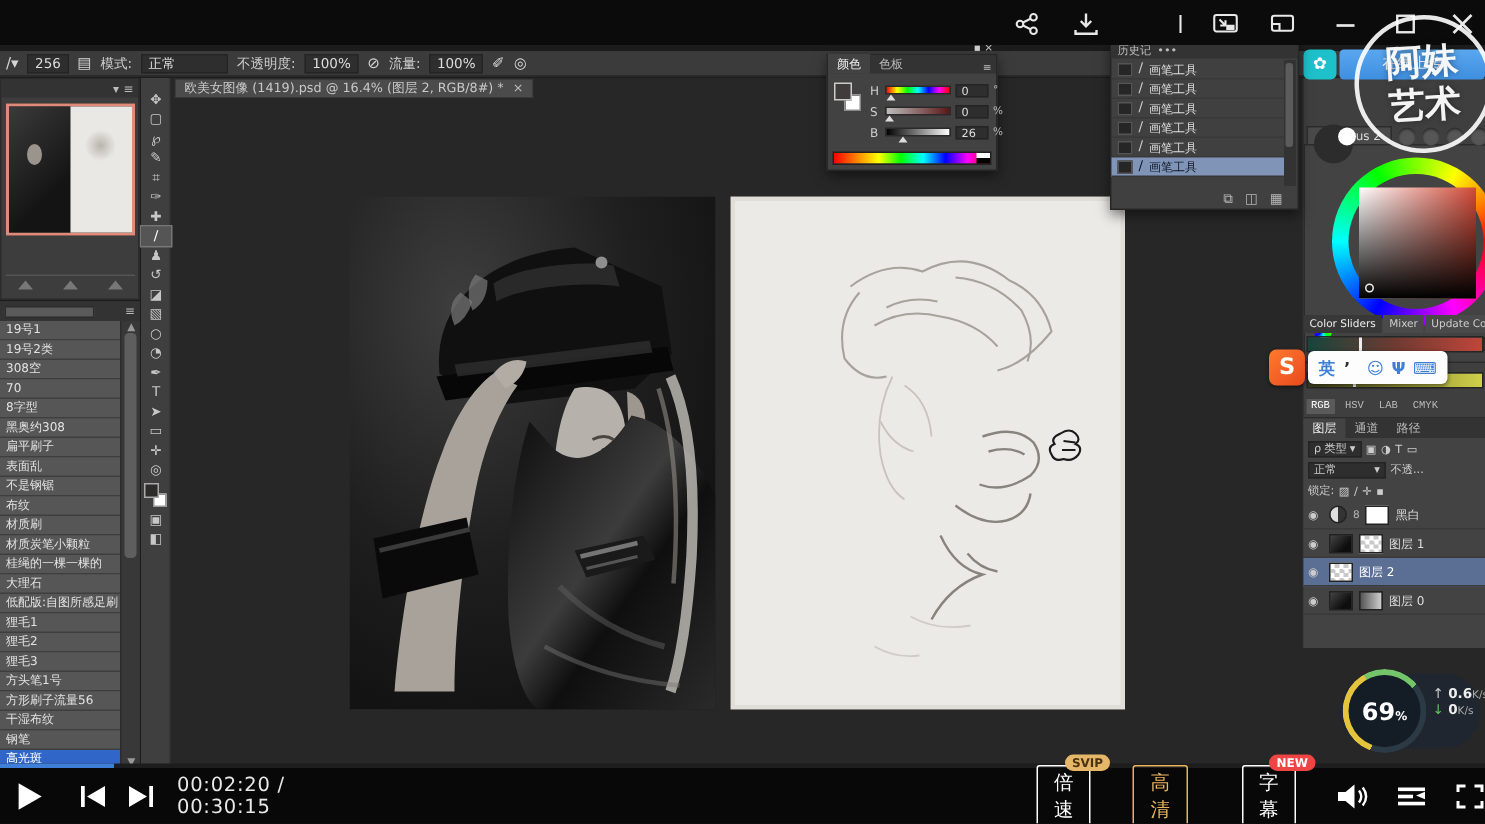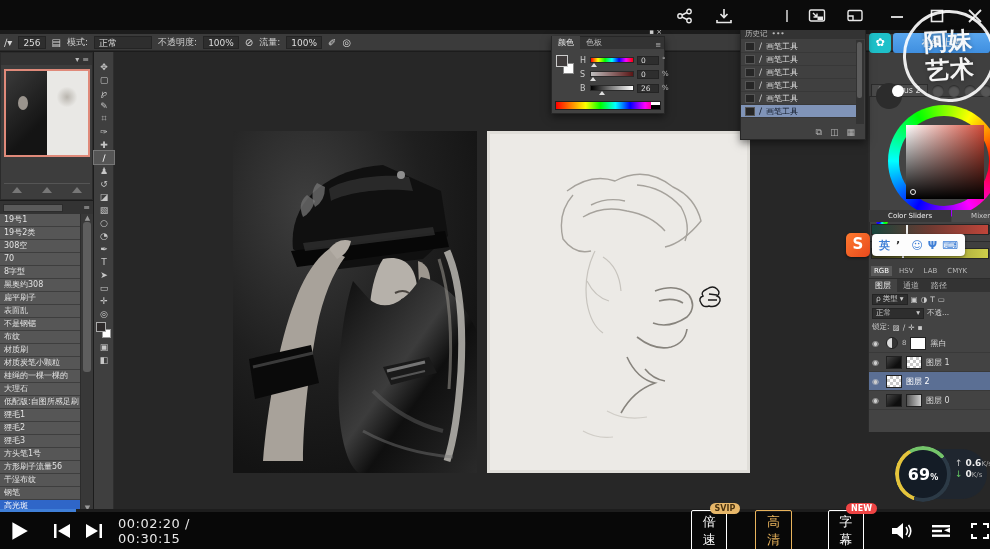--- a/index.html
+++ b/index.html
@@ -105,27 +105,27 @@
     background:linear-gradient(to bottom,rgba(0,0,0,0),#000),linear-gradient(to right,#fff,#d24a38); }
   #sv-dot { position:absolute; left:40px; top:92px; width:6px; height:6px; border:1px solid #eee; border-radius:50%; }
   .knob { position:absolute; border-radius:50%; background:#565656; box-shadow:inset 0 1px 2px rgba(0,0,0,.6); }
   #big-swatch { position:absolute; left:6px; top:-14px; width:26px; height:26px; border-radius:50%; background:#2c2c2c; }
   #big-swatch i { position:absolute; right:-2px; top:2px; width:12px; height:12px; border-radius:50%; background:#fff; }
   #mini-rainbow { position:absolute; left:6px; top:118px; width:12px; height:12px; border-radius:50%; background:conic-gradient(#f00,#ff0,#0f0,#0ff,#00f,#f0f,#f00); }
   .mini-btn { position:absolute; left:7px; width:10px; height:10px; border-radius:50%; background:#555; color:#ccc; font-size:6px; line-height:10px; text-align:center; }
   #cool-field { position:absolute; right:-4px; top:128px; width:20px; height:9px; background:#2e2e2e; border:1px solid #242424; color:#ccc; font-size:7px; padding-left:2px; }
   #cool-field-a { position:absolute; right:18px; top:129px; color:#bbb; font-size:7px; }
   #cool-tabs { position:absolute; left:0; top:158px; width:122px; height:12px; display:flex; gap:1px; font-size:7px; color:#ccc; }
-  #cool-tabs .t { background:#4a4a4a; padding:2px 19px; white-space:nowrap; cursor:pointer; }
+  #cool-tabs .t { background:#4a4a4a; padding:2px 4px; white-space:nowrap; cursor:pointer; }
   #cool-tabs .t.on { background:#383838; color:#eee; }
   .grad-row { position:absolute; left:2px; width:118px; height:11px; border:1px solid #262626; }
   .grad-row .mk { position:absolute; top:0; width:2px; height:100%; background:#eee; }
   #grad1 { top:172px; background:linear-gradient(to right,#17453c,#6e3a31,#c0453a); }
   #grad2 { top:196px; background:linear-gradient(to right,#3c3c1e,#8c8c32,#cfcf4a); }
-  #mode-tabs { position:absolute; left:2px; top:214px; display:flex; gap:4px; font-size:7px; color:#b9b9b9; }
+  #mode-tabs { position:absolute; left:2px; top:214px; display:flex; gap:4px; font-size:7px; color:#b9b9b9;font-family:Liberation Mono, monospace; }
   #mode-tabs .m { padding:1px 3px; cursor:pointer; }
   #mode-tabs .m.on { background:#5a5a5a; color:#fff; }
 
   
   #layers { position:absolute; left:0; top:226px; width:122px; height:154px; background:#434343; border-top:1px solid #2c2c2c; }
   #layer-tabs { height:13px; background:#333; display:flex; font-size:8px; color:#bbb; align-items:flex-end; }
   #layer-tabs .t { padding:1px 6px; cursor:pointer; }
   #layer-tabs .t.on { background:#434343; color:#eee; }
   .lrow { display:flex; align-items:center; gap:3px; padding:0 3px; font-size:7.5px; color:#ccc; height:14px; }
   .lrow .box { background:#2e2e2e; border:1px solid #242424; padding:0 3px; height:11px; line-height:10px; display:flex; align-items:center; gap:2px; }
@@ -271,20 +271,23 @@
     <span class="opt-box" style="width:58px">正常</span>
     <span>不透明度:</span>
     <span class="opt-box">100%</span>
     <span class="opt-glyph">⊘</span>
     <span>流量:</span>
     <span class="opt-box">100%</span>
     <span class="opt-glyph">✐</span>
     <span class="opt-glyph">◎</span>
   </div>
 
+  <div class="abs" id="doc-tab">
+    <span>欧美女图像 (1419).psd @ 16.4% (图层 2, RGB/8#) *</span><span class="closex">×</span>
+  </div>
 
   <div class="abs" id="navigator">
     <div id="nav-head">
         <span>▾</span>
         <span>≡</span>
       </div>
     <div id="nav-thumb">
       <div class="nl">
           <i></i>
         </div>

